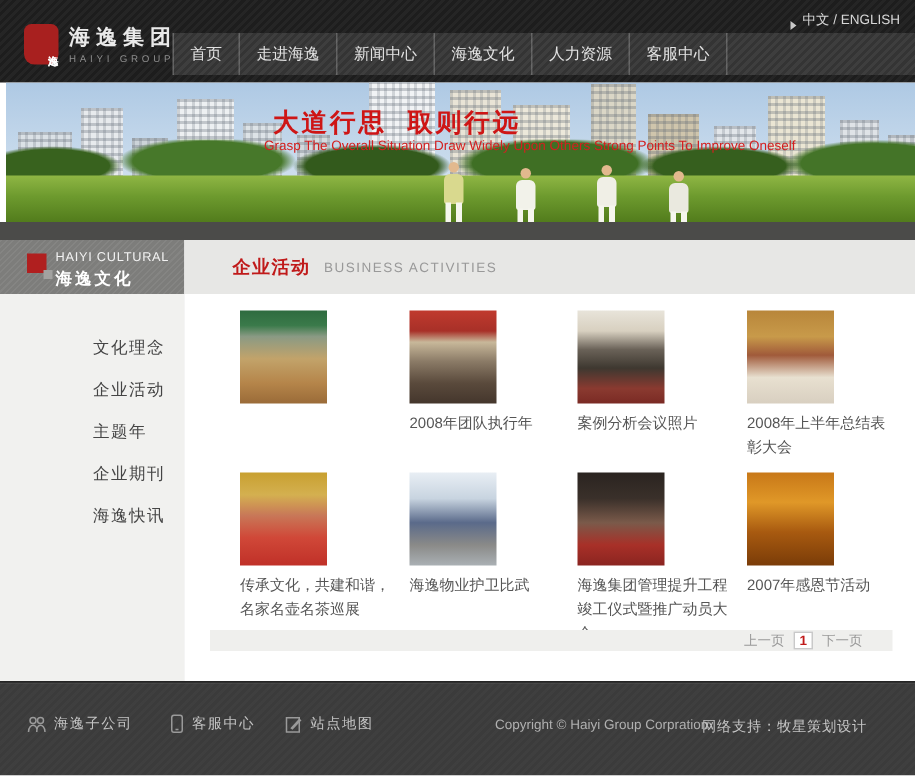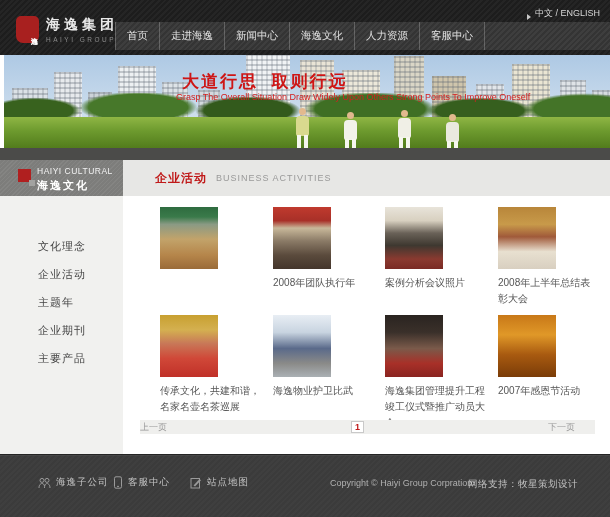--- a/index.html
+++ b/index.html
@@ -73,21 +73,21 @@
   
   #content { position:absolute; left:0; top:160px; width:512px; height:294px; background:#e5e5e5; }
   #sidebar { position:absolute; left:0; top:0; width:123px; height:294px; background:#f1f1ef; }
   #sidebar-header { position:relative; width:123px; height:36px; background:#7d7d7b;
     background-image:repeating-linear-gradient(135deg, rgba(255,255,255,.06) 0 1px, transparent 1px 3px); }
   #sidebar-mark { position:absolute; left:18px; top:9px; width:13px; height:13px; background:#b01f1f; }
   #sidebar-mark::after { content:""; position:absolute; right:-4px; bottom:-4px; width:6px; height:6px; background:#a2a2a0; }
   #sidebar-titles { position:absolute; left:37px; top:6px; }
   #sidebar-titles .en { font-size:8.5px; color:#f2f2f2; letter-spacing:.5px; }
   #sidebar-titles .cn { font-size:11px; font-weight:bold; color:#fff; margin-top:2px; letter-spacing:2px; }
-  #sidebar-menu { list-style:none; margin-top:36px; }
+  #sidebar-menu { list-style:none; margin-top:22px;padding-left:24px; }
   #sidebar-menu li { height:28px; line-height:28px; padding-left:38px; font-size:11px; color:#454545; cursor:pointer; letter-spacing:1px; }
 
   #main { position:absolute; left:123px; top:0; width:487px; height:294px; background:#fff; }
   #content-header { width:487px; height:36px; background:#e7e7e5; display:flex; align-items:center; padding-left:32px; }
   #content-header .cn { font-size:12px; font-weight:bold; color:#c01a1a; letter-spacing:1px; }
   #content-header .en { font-size:9px; color:#999; margin-left:9px; letter-spacing:1px; }
 
   .cell { position:absolute; width:101px; }
   .cell .thumb { width:58px; height:62px; cursor:pointer; }
   .cell .cap { margin-top:6px; font-size:10px; line-height:16px; color:#555; cursor:pointer; }
@@ -97,32 +97,32 @@
       background-image:radial-gradient(circle 5px at 30% 48%, #f0f0ea 0 60%, transparent 65%),radial-gradient(circle 5px at 62% 55%, #ececе4 0 60%, transparent 65%),linear-gradient(180deg,#2e6b3f 0%,#3a7a4a 16%,#8a9a84 28%,#c2a36a 52%,#b5854a 78%,#9a6b38 100%);}
   .t2{background:linear-gradient(180deg,#c03a2e 0%,#a83028 22%,#c8b89a 34%,#8a7a66 55%,#5a4a3c 78%,#44362c 100%);}
   .t3{background:linear-gradient(180deg,#e8e4da 0%,#d8d0c0 22%,#6a6258 42%,#3e3830 62%,#8a3a30 84%,#7a2a24 100%);}
   .t4{background:linear-gradient(180deg,#b8863a 0%,#c89a4a 28%,#a05a3a 48%,#e8e0d0 72%,#d8cfc0 100%);}
   .t5{background:linear-gradient(180deg,#c8a030 0%,#d4b050 24%,#c87858 46%,#d04838 70%,#c03028 100%);}
   .t6{background:linear-gradient(180deg,#e8eef4 0%,#c8d4e0 28%,#5a6a8a 54%,#8a8a88 78%,#aab0b4 100%);}
   .t7{background:linear-gradient(180deg,#2a2420 0%,#3a302a 28%,#7a5a4a 54%,#a83028 78%,#8a2420 100%);}
   .t8{background:linear-gradient(180deg,#c87818 0%,#e09828 32%,#a85a10 64%,#7a3c08 100%);}
 
   #pagination { position:absolute; left:17px; right:15px; top:260px; height:14px; background:#efefed;
-    display:flex; justify-content:space-between; align-items:center; gap:6px; padding-right:20px; font-size:9px; color:#999; }
+    display:flex; justify-content:flex-end; align-items:center; gap:6px; padding-right:20px; font-size:9px; color:#999; }
   #pagination .pg { cursor:pointer; }
   #pagination .cur { background:#fff; border:1px solid #c9c9c9; color:#c01a1a; font-weight:bold; padding:0 3px; line-height:10px; cursor:pointer; }
 
   
   #footer { position:absolute; left:0; top:454px; width:610px; height:63px; background:#3b3b3b;
     border-top:1px solid #242424; box-shadow:inset 0 1px 0 rgba(255,255,255,.05);
     background-image:repeating-linear-gradient(135deg, rgba(255,255,255,.02) 0 2px, transparent 2px 4px); }
   .flink { position:absolute; top:21px; display:flex; align-items:center; gap:5px; cursor:pointer; }
   .flink span.lbl { font-size:9.5px; color:#c4c4c4; letter-spacing:1px; }
   .flink svg { display:block; }
-  .fl1{left:38px;} .fl2{left:113px;} .fl3{left:190px;}
+  .fl1{left:18px;} .fl2{left:113px;} .fl3{left:190px;}
   #fcopy { position:absolute; left:330px; top:23px; font-size:9px; color:#b0b0b0; }
   #fsupport { position:absolute; left:468px; top:23px; font-size:9.5px; color:#c4c4c4; letter-spacing:.5px; }
 </style>
 </head>
 <body>
 
 <div id="page">
 
   <div id="header">
     <div id="logo">
@@ -198,21 +198,21 @@
         <div id="sidebar-titles">
           <div class="en">HAIYI CULTURAL</div>
           <div class="cn">海逸文化</div>
         </div>
       </div>
       <ul id="sidebar-menu">
         <li>文化理念</li>
         <li>企业活动</li>
         <li>主题年</li>
         <li>企业期刊</li>
-        <li>主要产品</li>
+        <li>海逸快讯</li>
       </ul>
     </div>
 
     <div id="main">
       <div id="content-header">
         <span class="cn">企业活动</span>
         <span class="en">BUSINESS ACTIVITIES</span>
       </div>
 
       <div class="cell c1">

